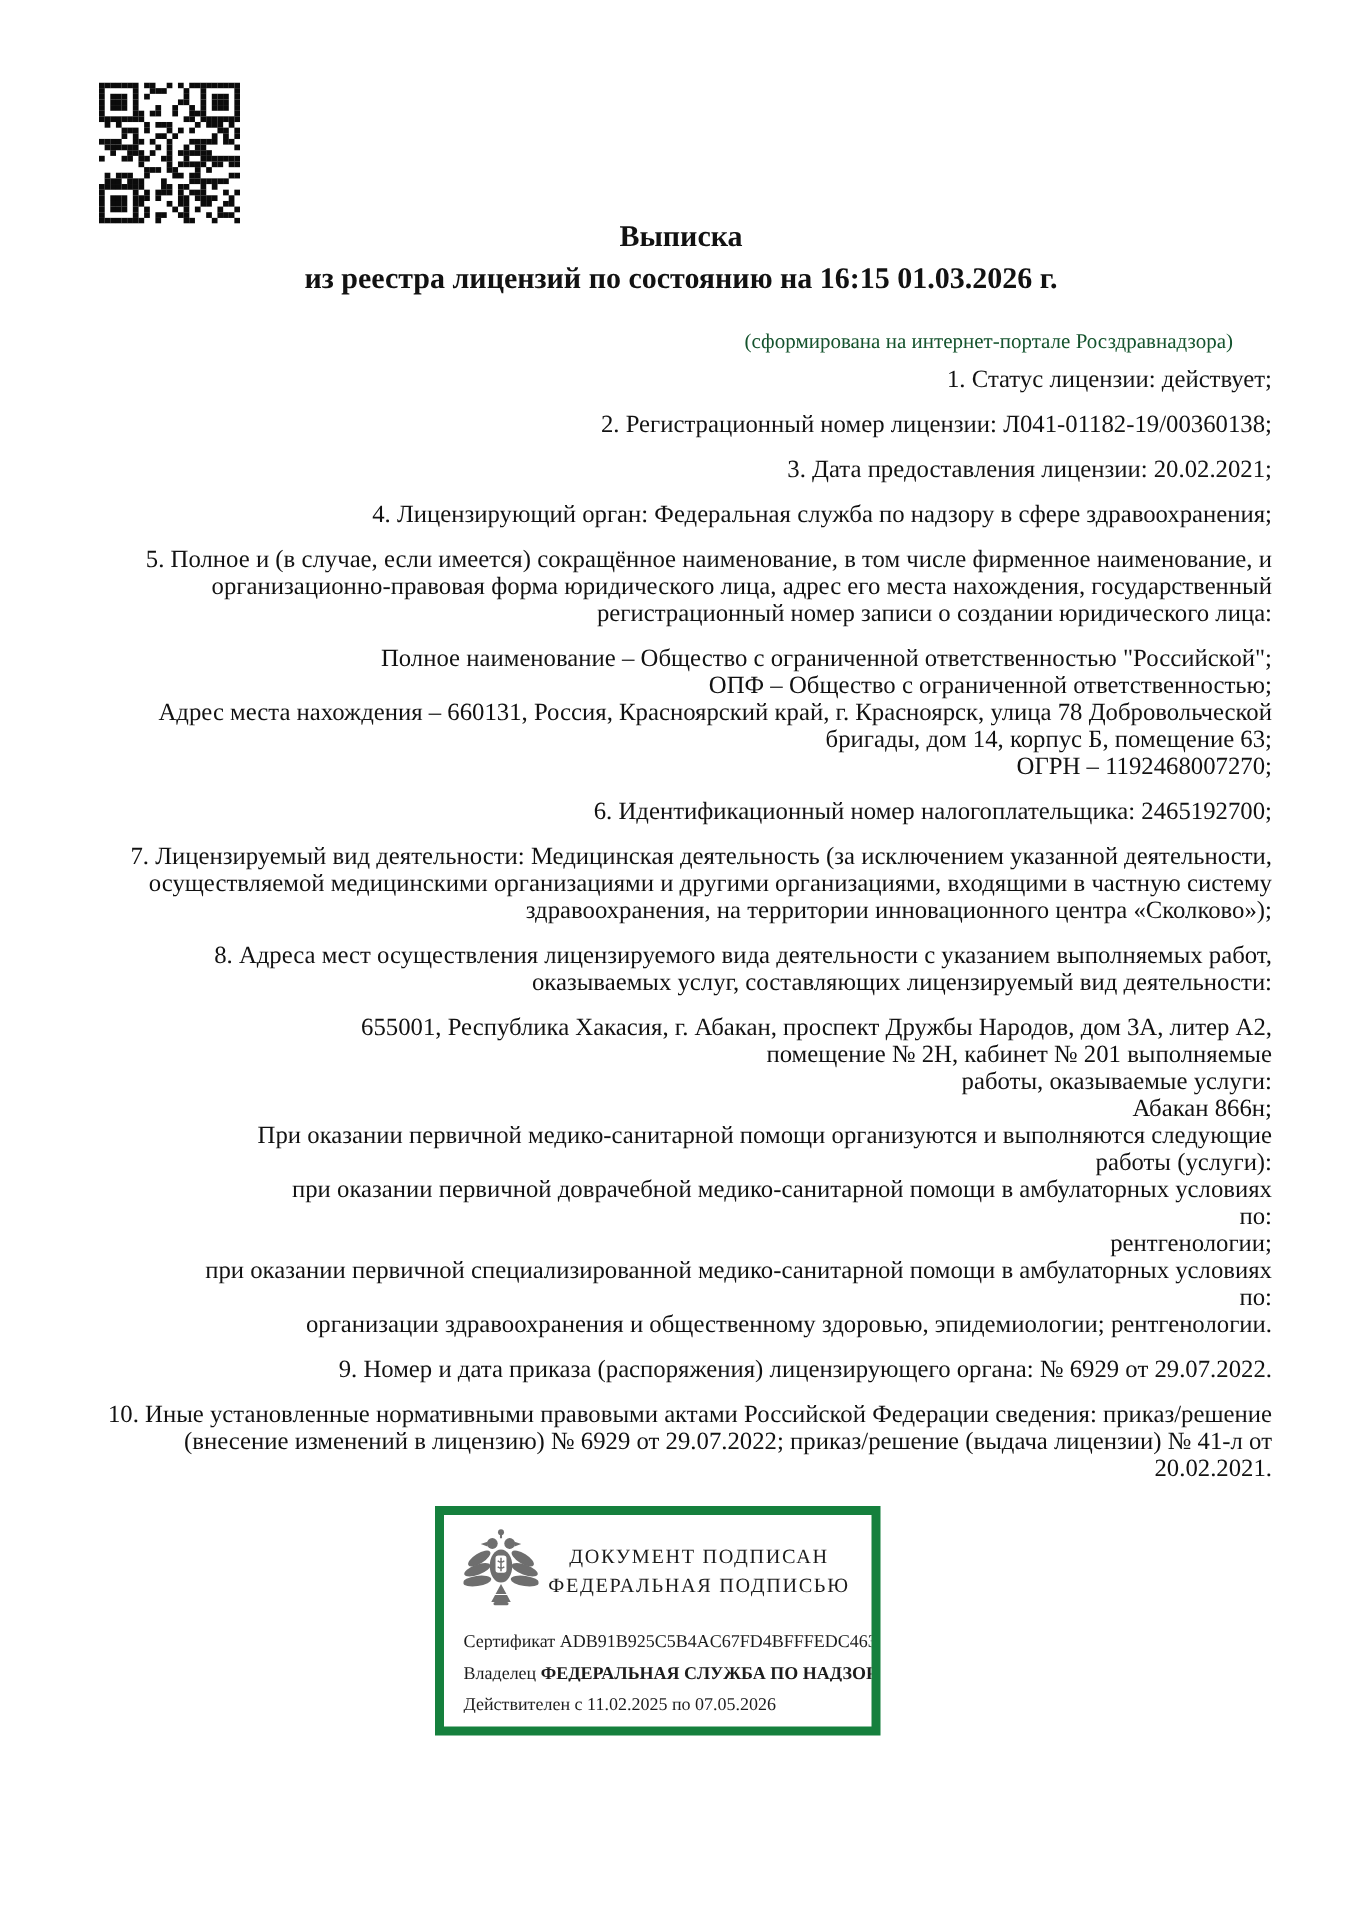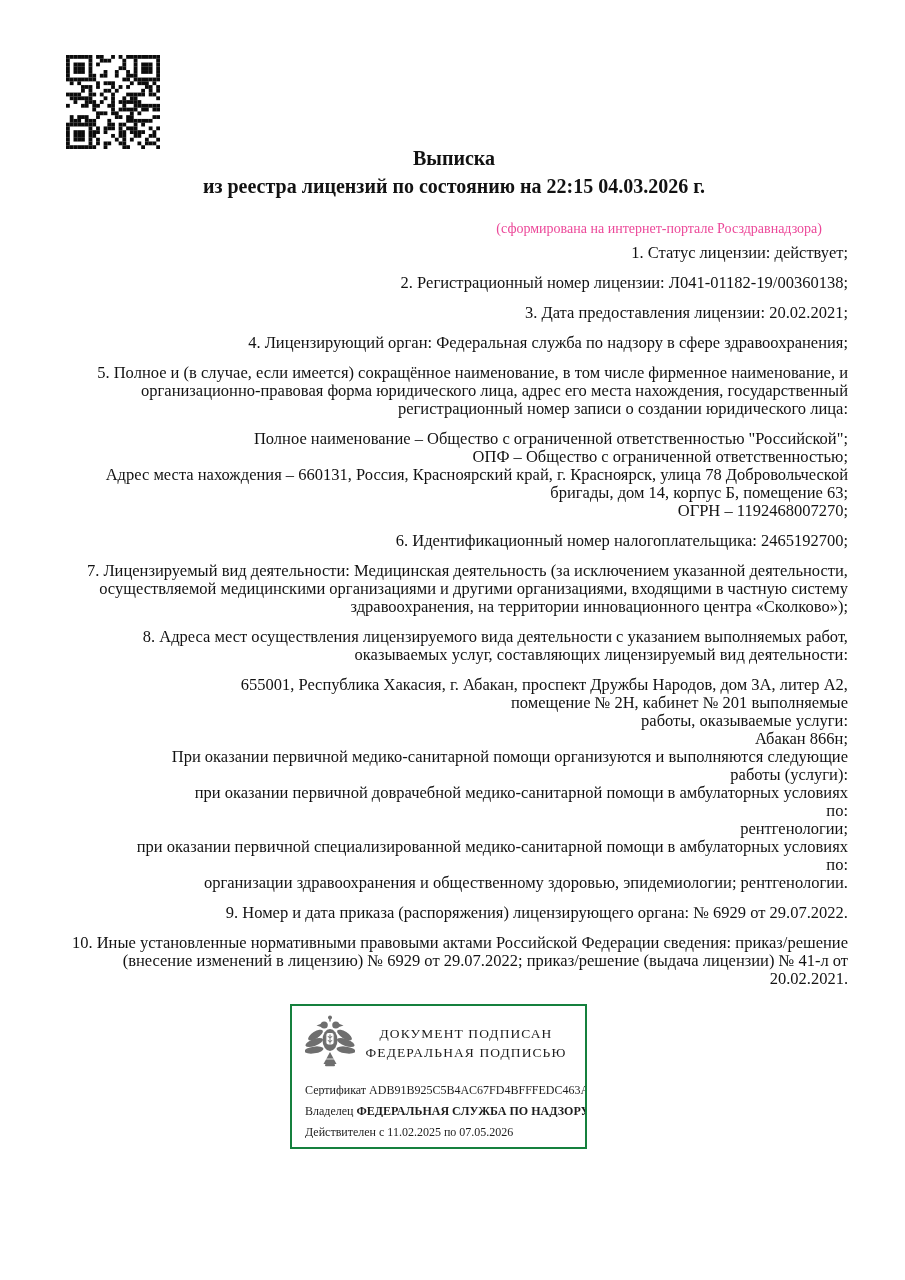--- a/index.html
+++ b/index.html
@@ -15,39 +15,39 @@
     position:absolute;left:66px;top:55px;width:94px;height:94px;
   }
   .qr svg{width:94px;height:94px;display:block;fill:#0b0b0b;}
   .content{padding:147px 57px 0 60px;}
   .title,.subtitle{
     text-align:center;font-weight:bold;font-size:20px;line-height:23px;margin:0;
   }
   .subtitle{margin-top:5px;}
   .formed-note{
     text-align:right;font-size:14px;line-height:16px;
-    margin:23px 26px 0 0;color:#ec4899;
+    margin:23px 26px 0 0;color:#14532d;
   }
   .body{font-size:16.5px;line-height:18px;margin-top:7px;text-align:right;}
   .body p{margin:0 0 12px 0;}
   .name-block div{margin:0;}
   .name-block{margin-bottom:12px;}
   .addr-block{margin:4px 0 12px -5px;}
   .addr-block div{margin:0;}
   .ln-0{padding-left:13px;}
   .ln-1,.ln-2{padding-left:0;}
   .ln-3,.ln-4,.ln-5{padding-left:14px;}
   .ln-6,.ln-9{padding-left:19px;}
   .ln-7,.ln-10{padding-left:5px;}
   .ln-8,.ln-11{padding-left:30px;}
   .stamp{
     box-sizing:border-box;
     width:297px;
     margin:16px 0 0 230px;
-    border:2px solid #15803d;
+    border:6px solid #15803d;
     padding:7px 0 9px 0;
     background:#fff;
   }
   .stamp-top{display:flex;align-items:center;padding:1px 10px 3px 13px;}
   .emblem{flex:0 0 52px;}
   .emblem svg{width:50px;height:58px;display:block;}
   .stamp-head{
     flex:1;text-align:center;
     font-size:13.5px;line-height:19px;letter-spacing:1.1px;
     color:#1c1c1c;
@@ -372,21 +372,21 @@
         <rect x="37.60" y="90.24" width="3.81" height="3.81"></rect>
         <rect x="56.40" y="90.24" width="3.81" height="3.81"></rect>
         <rect x="60.16" y="90.24" width="3.81" height="3.81"></rect>
         <rect x="75.20" y="90.24" width="3.81" height="3.81"></rect>
         <rect x="90.24" y="90.24" width="3.81" height="3.81"></rect>
       </svg>
   </div>
 
   <div class="content">
     <h1 class="title">Выписка</h1>
-    <h2 class="subtitle">из реестра лицензий по состоянию на 22:15 04.03.2026 г.</h2>
+    <h2 class="subtitle">из реестра лицензий по состоянию на 16:15 01.03.2026 г.</h2>
     <div class="formed-note">(сформирована на интернет-портале Росздравнадзора)</div>
 
     <div class="body">
       <p>1. Статус лицензии: действует;</p>
       <p>2. Регистрационный номер лицензии: Л041-01182-19/00360138;</p>
       <p>3. Дата предоставления лицензии: 20.02.2021;</p>
       <p>4. Лицензирующий орган: Федеральная служба по надзору в сфере здравоохранения;</p>
       <p>5. Полное и (в случае, если имеется) сокращённое наименование, в том числе фирменное наименование, и организационно-правовая форма юридического лица, адрес его места нахождения, государственный регистрационный номер записи о создании юридического лица:</p>
 
       <div class="name-block">

